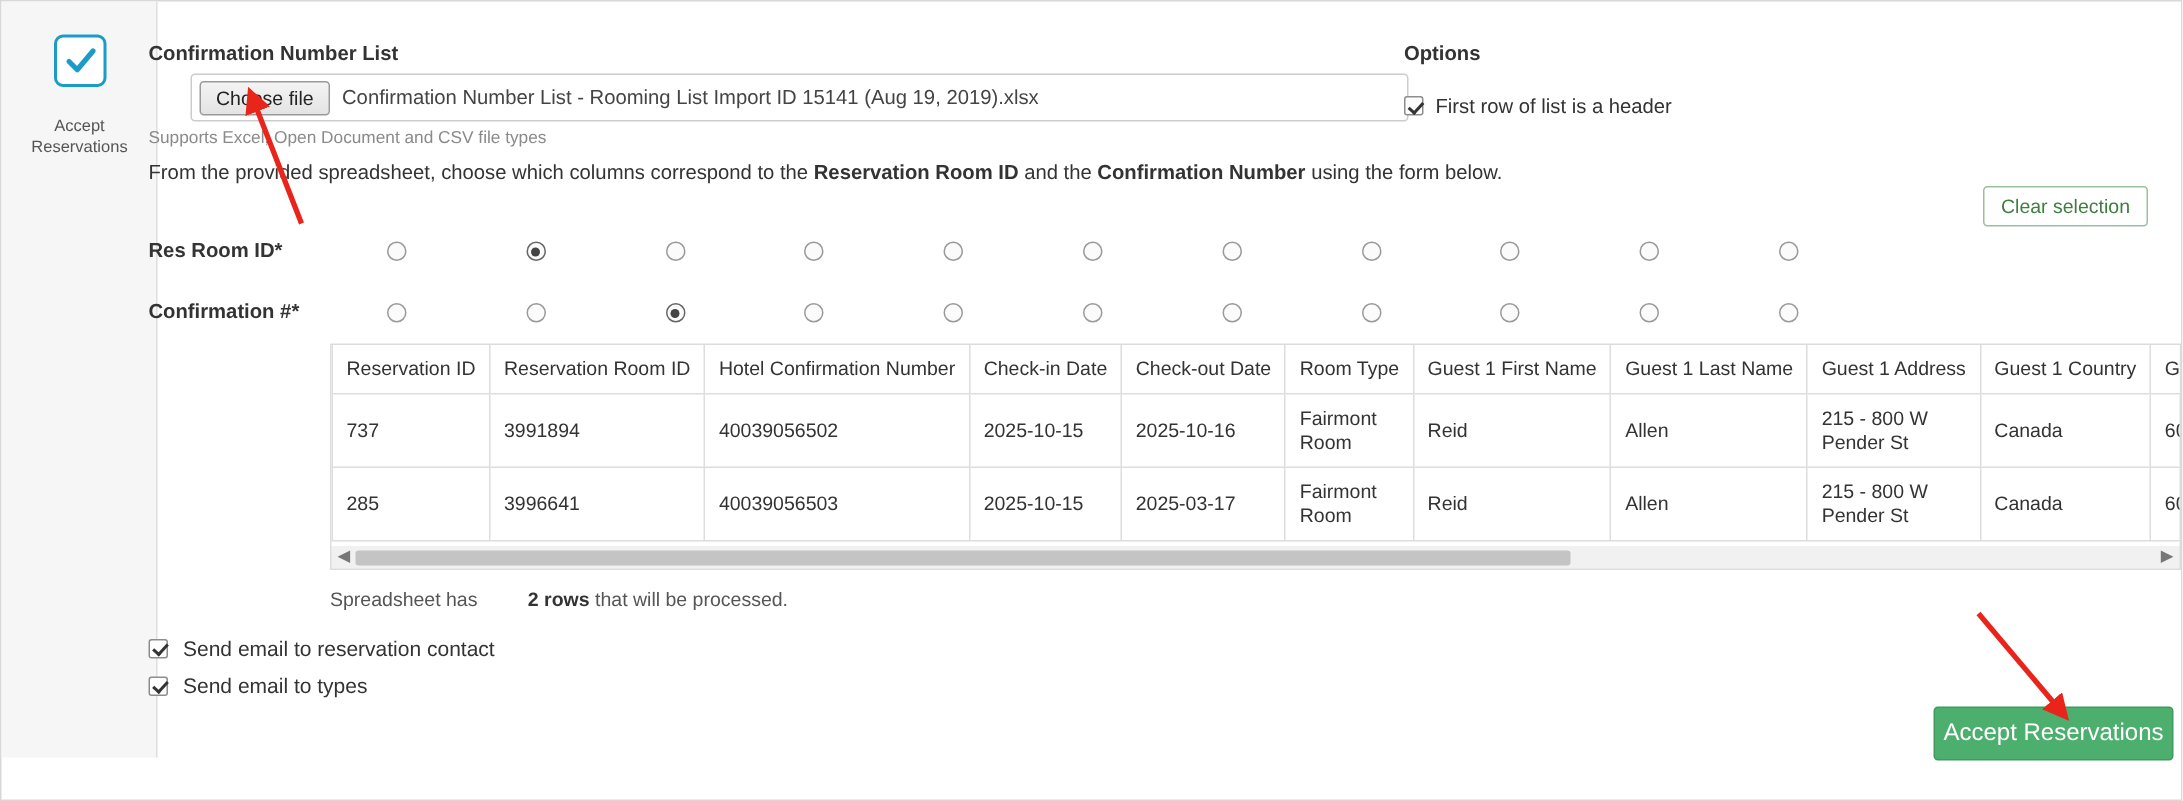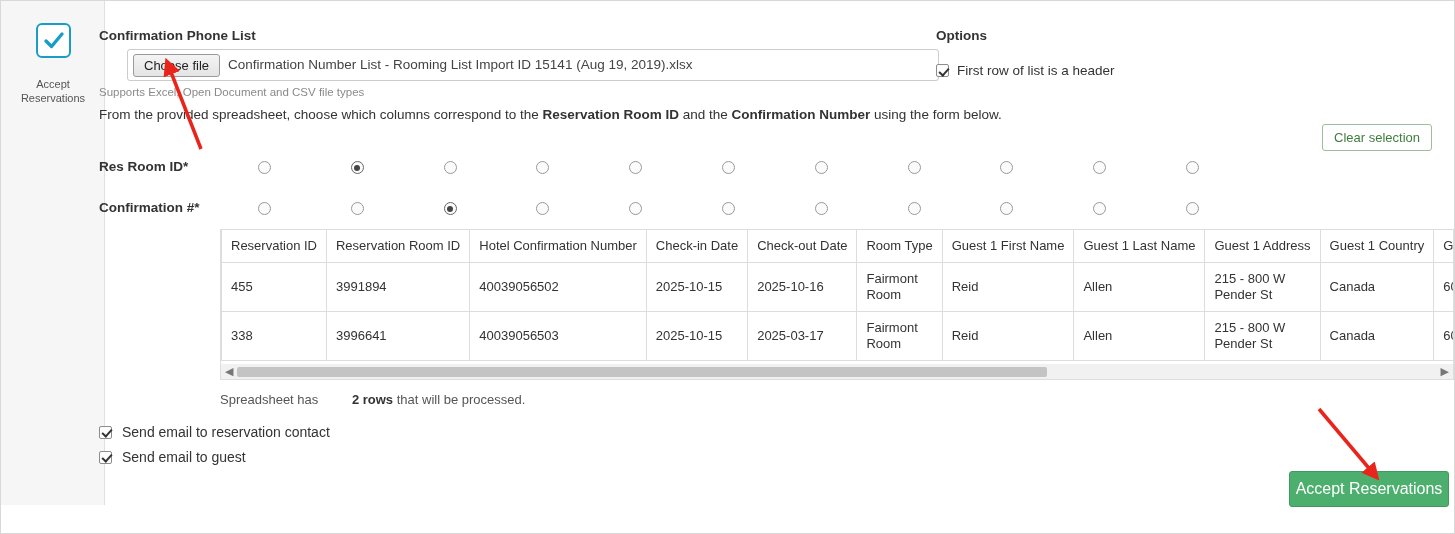--- a/index.html
+++ b/index.html
@@ -288,21 +288,21 @@
       </svg>
     </div>
     <div class="rail-label">
       <div>Accept</div>
       <div>Reservations</div>
     </div>
   </div>
 
   <div class="main">
 
-    <div class="section-title" id="title-conf">Confirmation Phone List</div>
+    <div class="section-title" id="title-conf">Confirmation Number List</div>
     <div class="section-title" id="title-options">Options</div>
 
     <div class="file-row">
       <div class="choose-file-btn">Choose file</div>
       <div class="file-name">Confirmation Number List - Rooming List Import ID 15141 (Aug 19, 2019).xlsx</div>
     </div>
     <div class="supports-text">Supports Excel, Open Document and CSV file types</div>
 
     <div class="instruction">
       <span>From the provided spreadsheet, choose which columns correspond to the </span><b>Reservation Room ID</b><span> and the </span><b>Confirmation Number</b><span> using the form below.</span>
@@ -355,34 +355,34 @@
               <th style="width: 80px;">Room Type</th>
               <th style="width: 118px;">Guest 1 First Name</th>
               <th style="width: 112px;">Guest 1 Last Name</th>
               <th style="width: 102px;">Guest 1 Address</th>
               <th style="width: 108px;">Guest 1 Country</th>
               <th style="width: 102px;">Guest 1 Phone</th>
             </tr>
           </thead>
         <tbody id="grid-body">
             <tr>
-              <td>455</td>
+              <td>737</td>
               <td>3991894</td>
               <td>40039056502</td>
               <td>2025-10-15</td>
               <td>2025-10-16</td>
               <td>Fairmont Room</td>
               <td>Reid</td>
               <td>Allen</td>
               <td>215 - 800 W Pender St</td>
               <td>Canada</td>
               <td>6048991069</td>
             </tr>
             <tr>
-              <td>338</td>
+              <td>285</td>
               <td>3996641</td>
               <td>40039056503</td>
               <td>2025-10-15</td>
               <td>2025-03-17</td>
               <td>Fairmont Room</td>
               <td>Reid</td>
               <td>Allen</td>
               <td>215 - 800 W Pender St</td>
               <td>Canada</td>
               <td>6048991069</td>
@@ -399,21 +399,21 @@
     <div class="rows-note">
       <span>Spreadsheet has </span><b>2 rows</b><span> that will be processed.</span>
     </div>
 
     <div class="send-row" id="send-1">
       <span class="cb checked"></span>
       <span class="send-label">Send email to reservation contact</span>
     </div>
     <div class="send-row" id="send-2">
       <span class="cb checked"></span>
-      <span class="send-label">Send email to guest</span>
+      <span class="send-label">Send email to types</span>
     </div>
 
     <div class="accept-btn">Accept Reservations</div>
   </div>
 
   <svg class="arrow-svg" width="1455" height="534">
     <defs>
       <marker id="ah" markerWidth="5" markerHeight="5" refX="2.2" refY="2.5" orient="auto">
         <path d="M0,0 L5,2.5 L0,5 z" fill="#e8241b"></path>
       </marker>

